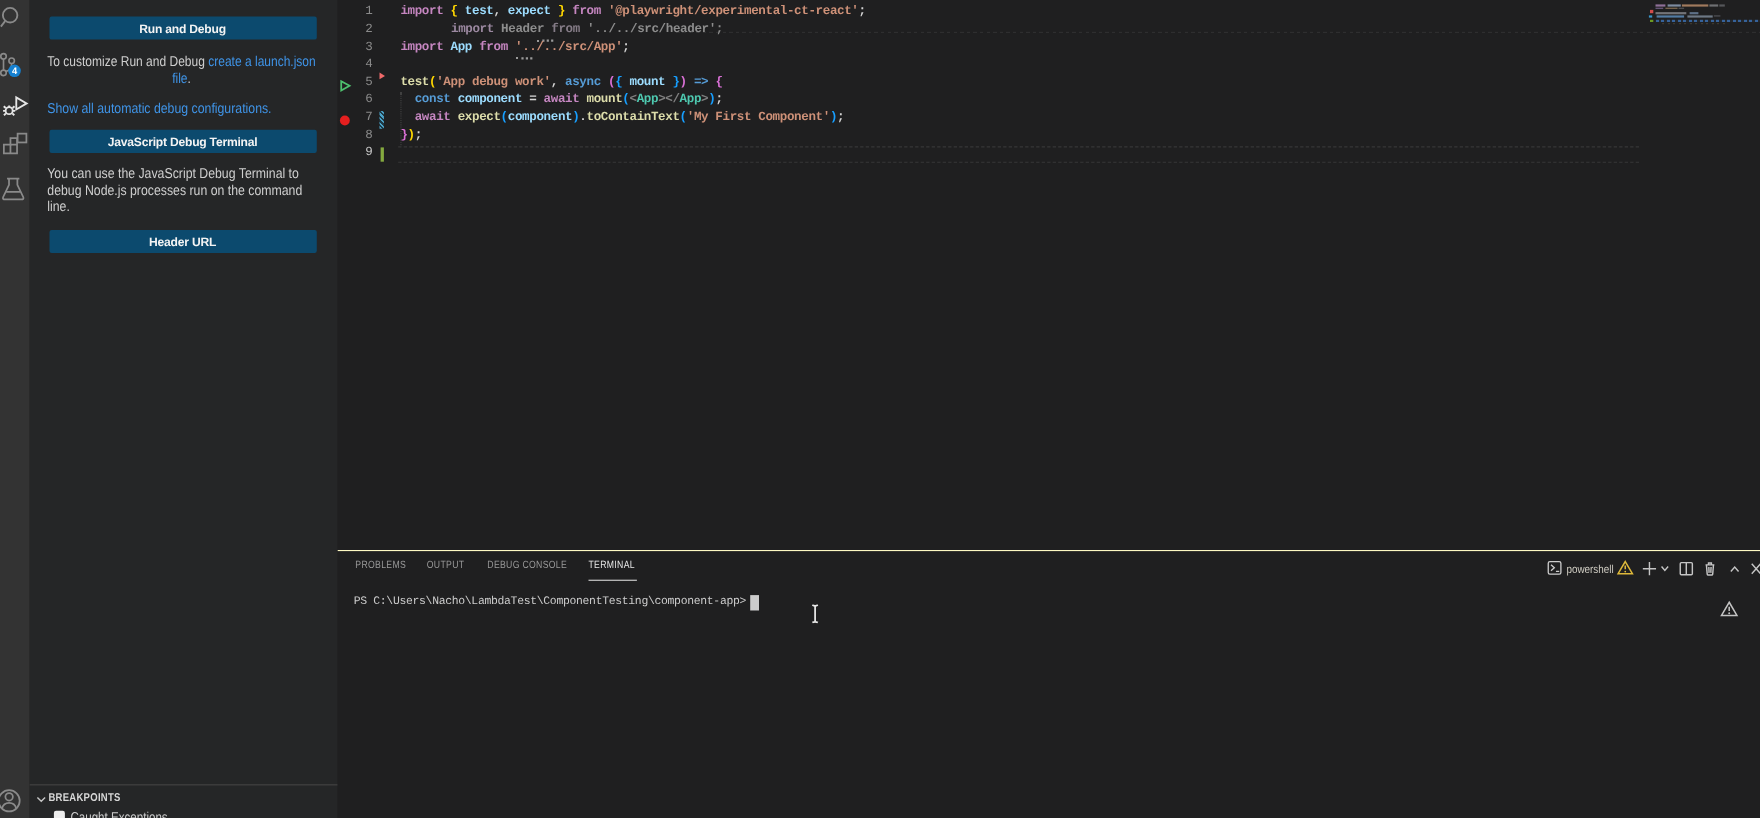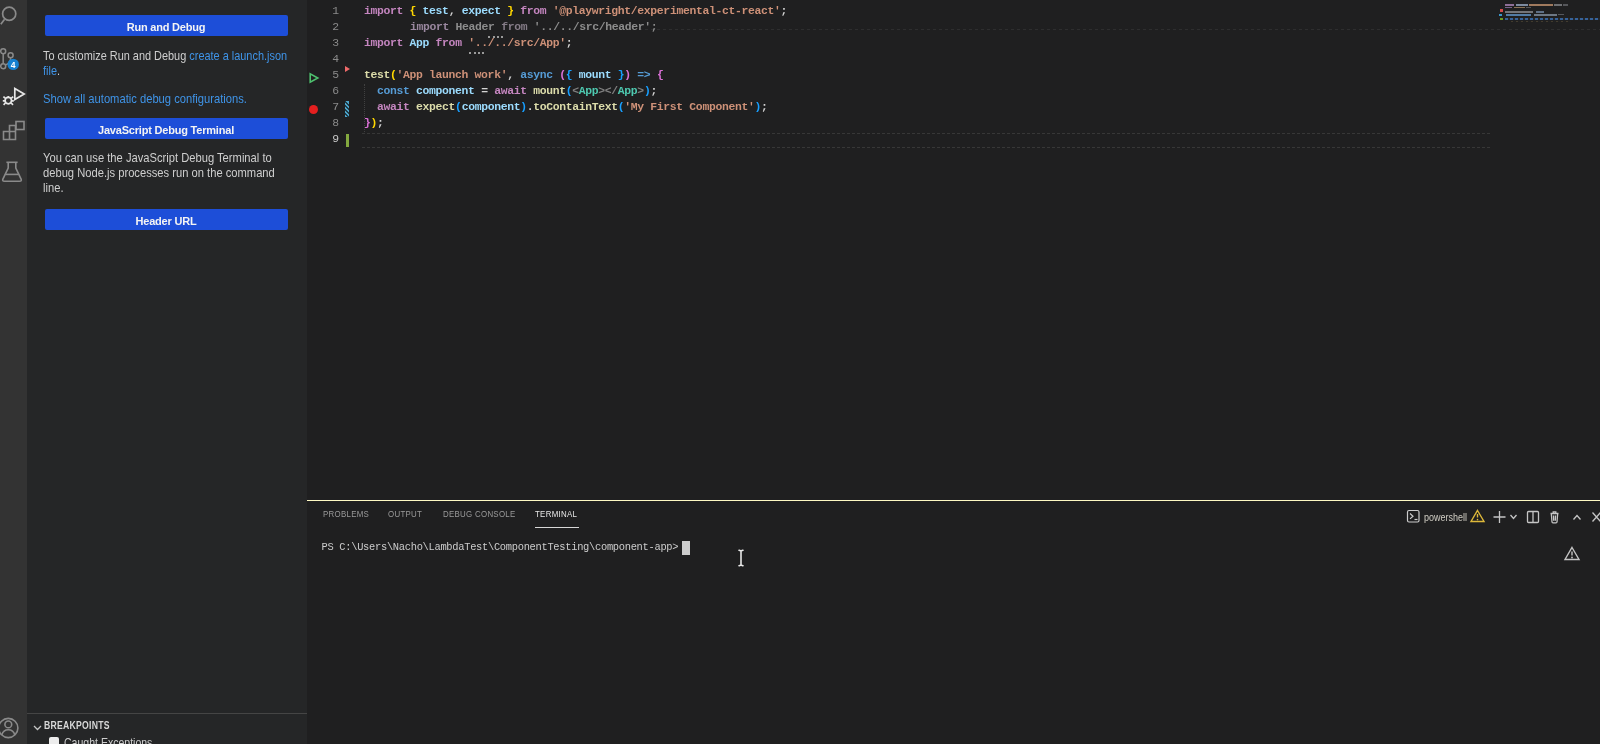--- a/index.html
+++ b/index.html
@@ -4,21 +4,21 @@
 <style>
   * { margin:0; padding:0; box-sizing:border-box; }
   html,body { width:1600px; height:744px; overflow:hidden; background:#1f1f1f; }
   body { font-family:"Liberation Sans", sans-serif; }
   #root { position:absolute; left:0; top:0; width:1600px; height:744px; }
   .abs { position:absolute; }
   
   #activitybar { position:absolute; left:0; top:0; width:27px; height:744px; background:#333333; }
   
   #sidebar { position:absolute; left:27px; top:0; width:280px; height:744px; background:#252627; }
-  .btn { position:absolute; left:17.5px; width:243px; height:21px; background:#1d4ed8; color:#f4f4f4;
+  .btn { position:absolute; left:17.5px; width:243px; height:21px; background:#0c4a6e; color:#f4f4f4;
          font-size:11px; font-weight:bold; text-align:center; line-height:25px; border-radius:2px; letter-spacing:-0.2px; }
   .btn span { display:inline; }
   .sidetext { position:absolute; left:15.5px; color:#cfcfcf; font-size:13px; line-height:14.9px; white-space:nowrap; }
   .sidetext .sx { display:inline-block; transform:scaleX(0.86); transform-origin:0 0; }
   .lnk { color:#3f94e8; }
   
   #editor { position:absolute; left:307px; top:0; width:1293px; height:500px; background:#1f1f20; }
   .code { position:absolute; left:57px; white-space:pre; font-family:"Liberation Mono", monospace;
           font-size:11.4px; font-weight:bold; letter-spacing:-0.33px; color:#d4d4d4; height:16px; line-height:16px; }
   .lnum { position:absolute; width:32px; text-align:right; font-family:"Liberation Mono", monospace;
@@ -77,21 +77,21 @@
 
       <g stroke="#8a8a8a" stroke-width="1.6" fill="none">
         <circle cx="8.3" cy="728" r="9.6"></circle>
         <circle cx="8.3" cy="724.4" r="3.4"></circle>
         <path d="M1.8 735 Q3.2 729.8 8.3 729.8 Q13.4 729.8 14.8 735"></path>
       </g>
     </svg>
   </div>
   <div id="sidebar">
     <div class="btn" style="top:14.5px;"><span>Run and Debug</span></div>
-    <div class="sidetext" style="top:49.3px;"><span class="sx" style="transform:scaleX(0.84);">To customize Run and Debug <span class="lnk">create a launch.json</span><br><span class="lnk">file</span>.</span></div>
+    <div class="sidetext" style="top:49.3px;text-align:center;"><span class="sx" style="transform:scaleX(0.84);">To customize Run and Debug <span class="lnk">create a launch.json</span><br><span class="lnk">file</span>.</span></div>
     <div class="sidetext" style="top:92.3px;"><span class="sx"><span class="lnk">Show all automatic debug configurations.</span></span></div>
     <div class="btn" style="top:117.5px;"><span>JavaScript Debug Terminal</span></div>
     <div class="sidetext" style="top:151px;"><span class="sx">You can use the JavaScript Debug Terminal to<br>debug Node.js processes run on the command<br>line.</span></div>
     <div class="btn" style="top:208.5px;"><span>Header URL</span></div>
 
     <div class="abs" style="left:0; top:713px; width:280px; height:1px; background:#454545;"></div>
     <div class="abs" style="left:5px; top:719.5px; width:12px; height:12px;">
       <svg width="12" height="12" viewBox="0 0 12 12">
           <path d="M2 4 L5.5 7.5 L9 4" stroke="#c5c5c5" stroke-width="1.3" fill="none"></path>
         </svg>
@@ -125,21 +125,21 @@
 
     <div class="abs" style="left:56.5px; top:84px; width:0; height:48px; border-left:1px dotted #404040;"></div>
 
     <div class="abs" style="left:181px; top:36.3px; width:15px; height:0; border-top:2px dotted #9a9a9a;"></div>
     <div class="abs" style="left:161.5px; top:51.5px; width:15px; height:0; border-top:2px dotted #9a9a9a;"></div>
     <div class="abs" style="left:308px; top:28.5px; width:985px; height:1px; background:repeating-linear-gradient(90deg,#2e2e2f 0,#2e2e2f 3px,transparent 3px,transparent 6px);"></div>
 
     <div class="code" style="top:3px;"><span class="kw">import</span> <span class="b1">{</span> <span class="vr">test</span>, <span class="vr">expect</span> <span class="b1">}</span> <span class="kw">from</span> <span class="st">'@playwright/experimental-ct-react'</span>;</div>
     <div class="code" style="top:19px;margin-left:46px;"><span style="color:#9b88a0;">import</span> <span class="gy">Header</span> <span style="color:#857c87;">from</span> <span class="gy">'../../src/header'</span><span class="gy">;</span></div>
     <div class="code" style="top:35px;"><span class="kw">import</span> <span class="vr">App</span> <span class="kw">from</span> <span class="st">'../../src/App'</span>;</div>
-    <div class="code" style="top:67px;"><span class="fn">test</span><span class="b1">(</span><span class="st">'App launch work'</span>, <span class="kb">async</span> <span class="b2">(</span><span class="b3">{</span> <span class="vr">mount</span> <span class="b3">}</span><span class="b2">)</span> <span class="kb">=&gt;</span> <span class="b2">{</span></div>
+    <div class="code" style="top:67px;"><span class="fn">test</span><span class="b1">(</span><span class="st">'App debug work'</span>, <span class="kb">async</span> <span class="b2">(</span><span class="b3">{</span> <span class="vr">mount</span> <span class="b3">}</span><span class="b2">)</span> <span class="kb">=&gt;</span> <span class="b2">{</span></div>
     <div class="code" style="top:83px;">  <span class="kb">const</span> <span class="vr">component</span> = <span class="kw">await</span> <span class="fn">mount</span><span class="b3">(</span><span class="jx">&lt;</span><span class="cl">App</span><span class="jx">&gt;&lt;/</span><span class="cl">App</span><span class="jx">&gt;</span><span class="b3">)</span>;</div>
     <div class="code" style="top:99px;">  <span class="kw">await</span> <span class="fn">expect</span><span class="b3">(</span><span class="vr">component</span><span class="b3">)</span>.<span class="fn">toContainText</span><span class="b3">(</span><span class="st">'My First Component'</span><span class="b3">)</span>;</div>
     <div class="code" style="top:115px;"><span class="b2">}</span><span class="b1">)</span>;</div>
 
     <div class="abs" style="left:1192.7px; top:9px; width:3px; height:2.5px; background:#d24b4b;"></div>
     <div class="abs" style="left:1192.4px; top:14px; width:3px; height:2.4px; background:#3a95c9;"></div>
     <div class="abs" style="left:1192.7px; top:17.6px; width:3px; height:2.4px; background:#6c9a22;"></div>
     <div class="abs" style="left:1198px; top:4.2px; width:9px; height:2px; background:#8e6f97;"></div>
     <div class="abs" style="left:1208.5px; top:4.2px; width:12px; height:2px; background:#7d8ba0;"></div>
     <div class="abs" style="left:1222px; top:4.2px; width:24px; height:2px; background:#a07a5e;"></div>

